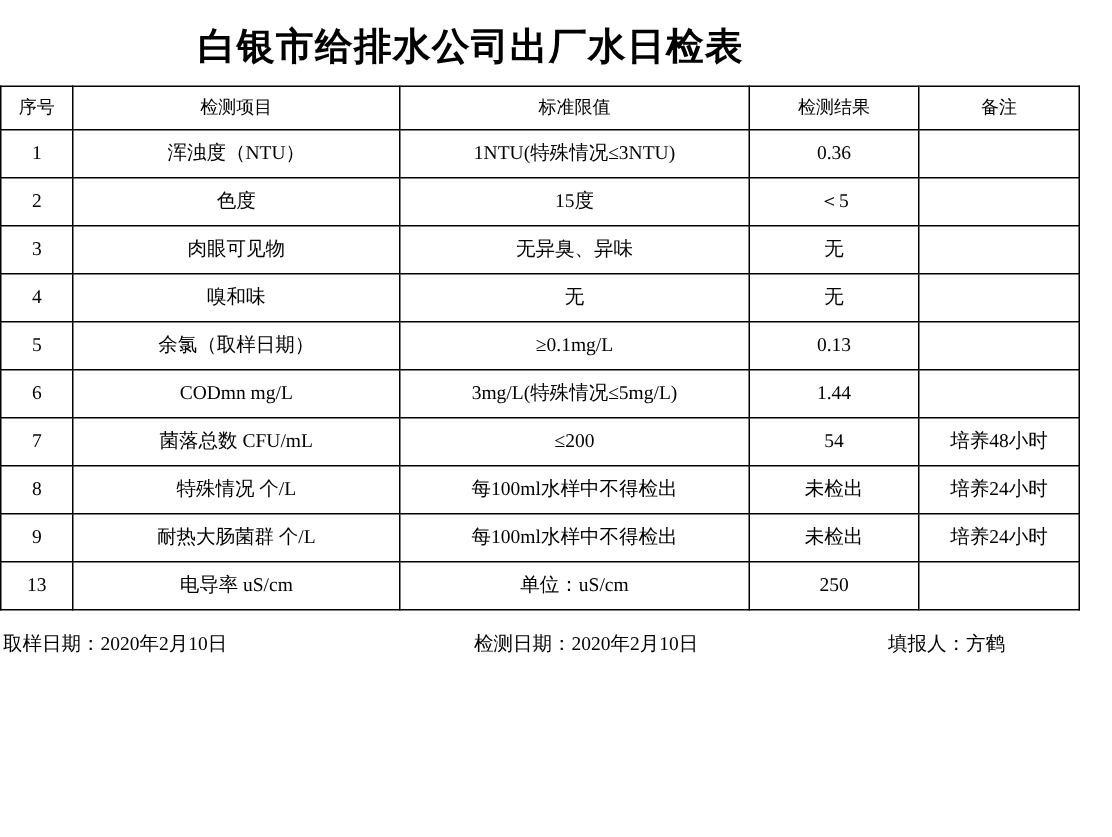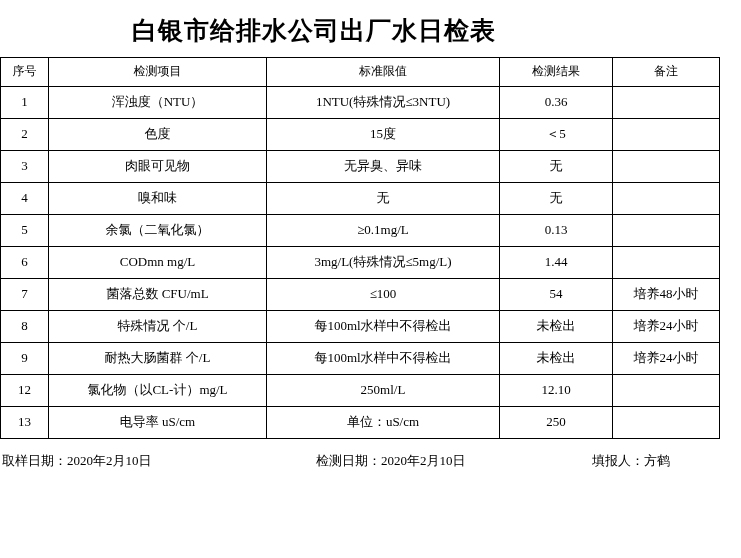--- a/index.html
+++ b/index.html
@@ -127,59 +127,52 @@
       </tr>
       <tr>
         <td>4</td>
         <td>嗅和味</td>
         <td>无</td>
         <td>无</td>
         <td></td>
       </tr>
       <tr>
         <td>5</td>
-        <td>余氯（二氧化氯）</td>
+        <td>余氯（取样日期）</td>
         <td>≥0.1mg/L</td>
         <td>0.13</td>
         <td></td>
       </tr>
       <tr>
         <td>6</td>
         <td>CODmn mg/L</td>
         <td>3mg/L(特殊情况≤5mg/L)</td>
         <td>1.44</td>
         <td></td>
       </tr>
       <tr>
         <td>7</td>
         <td>菌落总数   CFU/mL</td>
-        <td>≤100</td>
+        <td>≤200</td>
         <td>54</td>
         <td>培养48小时</td>
       </tr>
       <tr>
         <td>8</td>
         <td>特殊情况 个/L</td>
         <td>每100ml水样中不得检出</td>
         <td>未检出</td>
         <td>培养24小时</td>
       </tr>
       <tr>
         <td>9</td>
         <td>耐热大肠菌群 个/L</td>
         <td>每100ml水样中不得检出</td>
         <td>未检出</td>
         <td>培养24小时</td>
-      </tr>
-      <tr>
-        <td>12</td>
-        <td>氯化物（以CL-计）mg/L</td>
-        <td>250ml/L</td>
-        <td>12.10</td>
-        <td></td>
       </tr>
       <tr>
         <td>13</td>
         <td>电导率 uS/cm</td>
         <td>单位：uS/cm</td>
         <td>250</td>
         <td></td>
       </tr>
     </tbody>
   </table>

